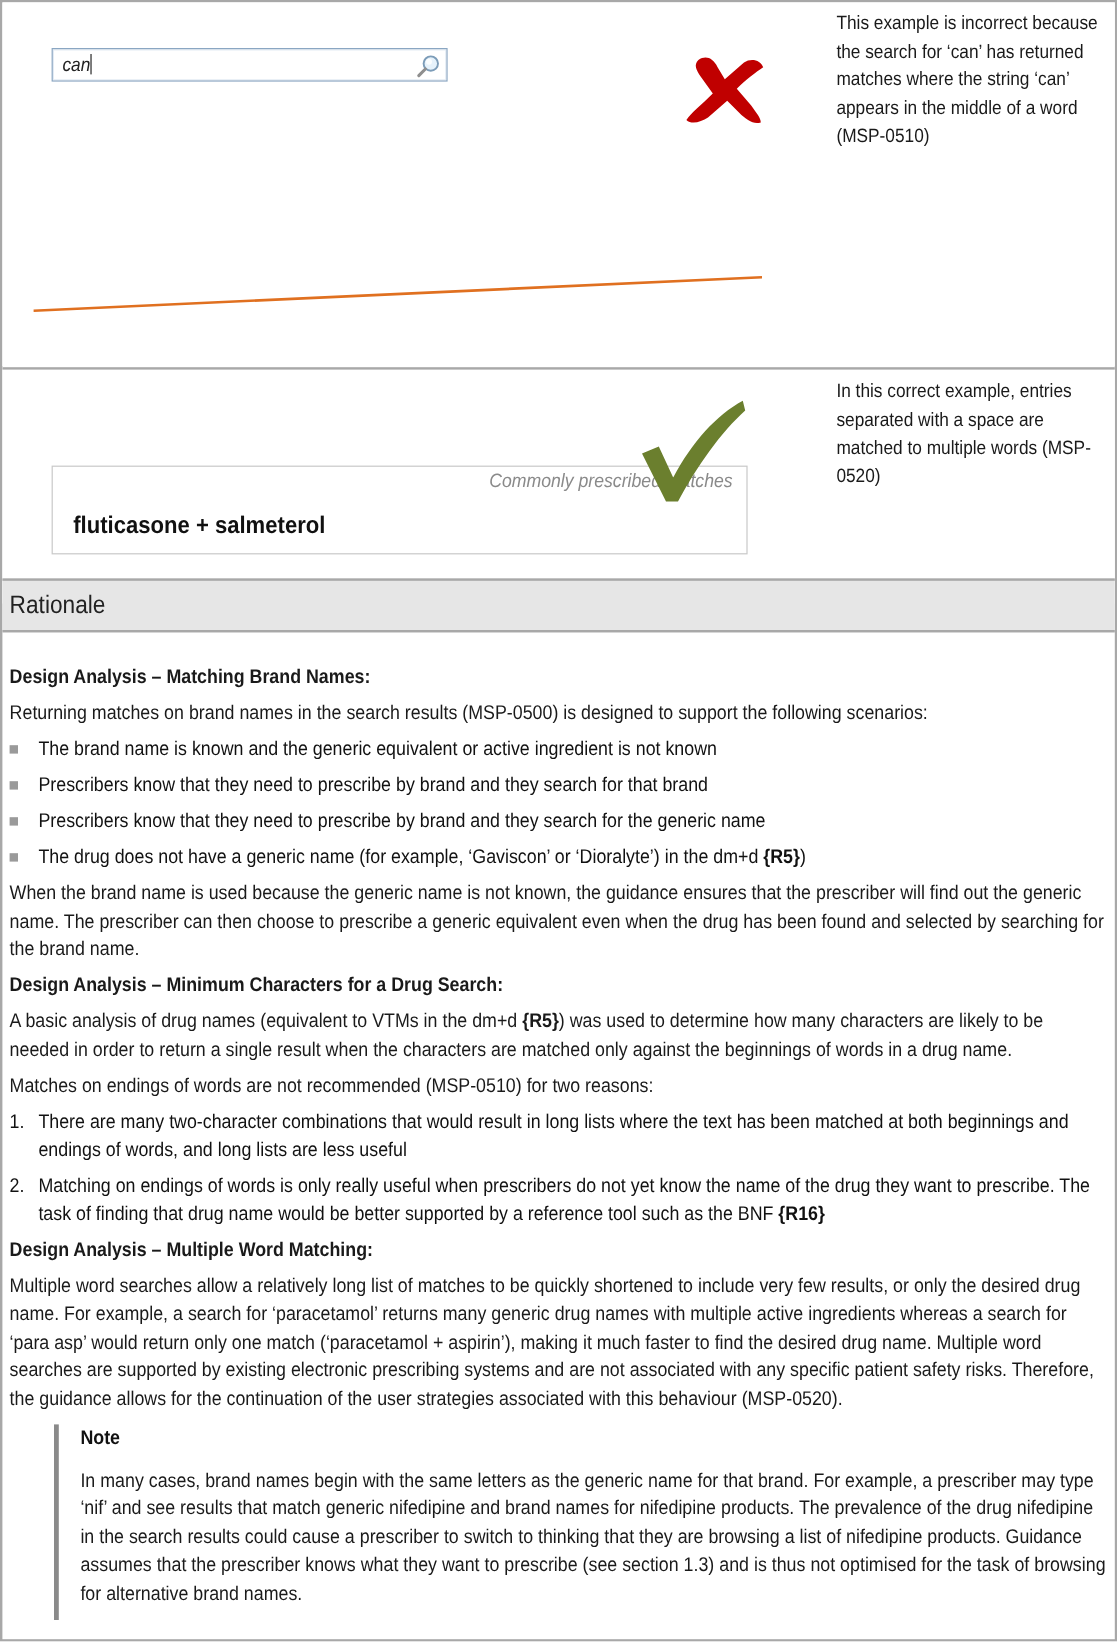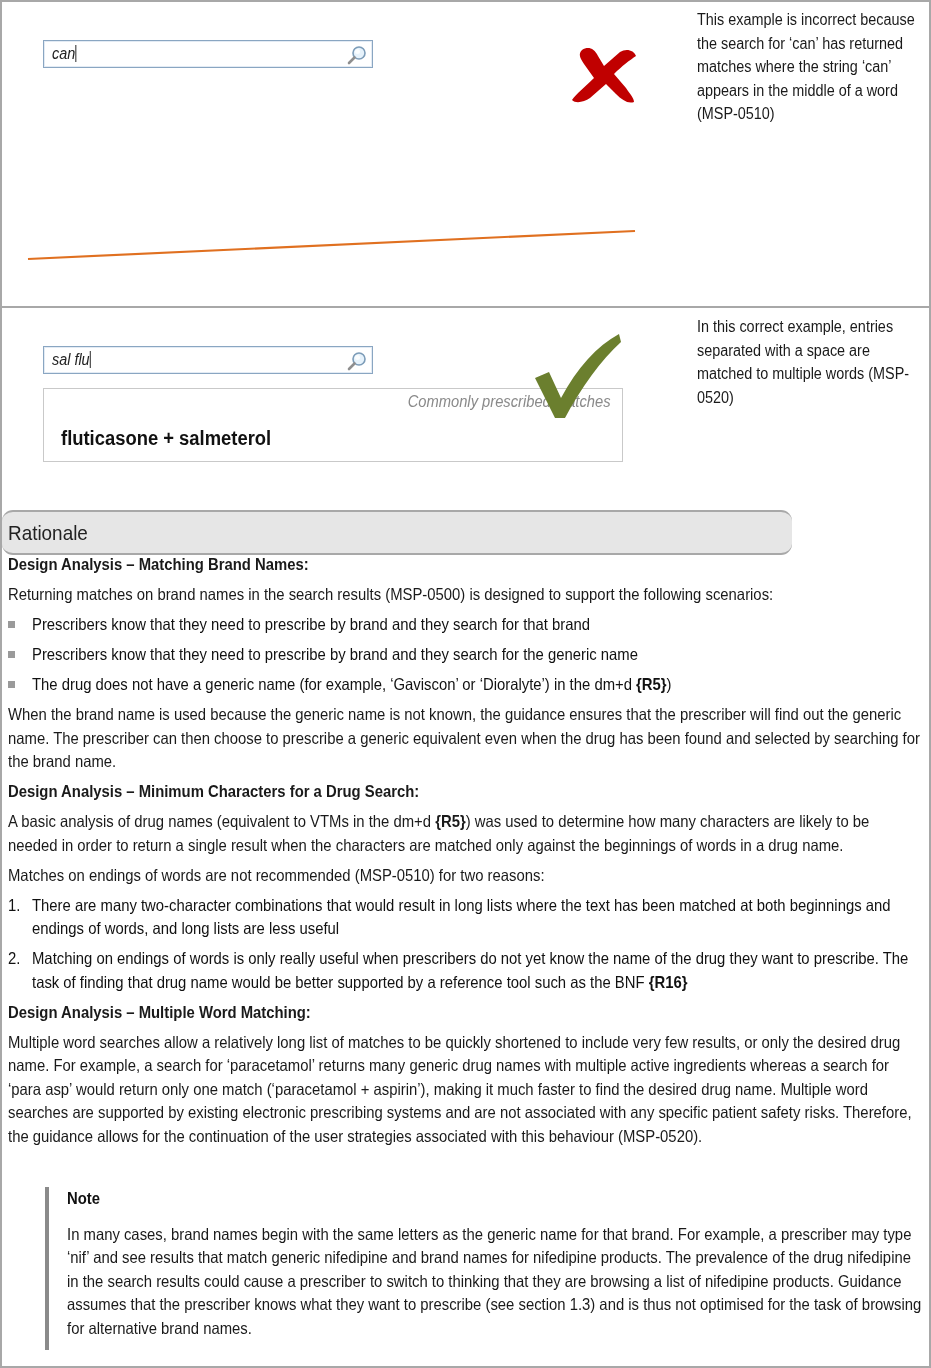--- a/index.html
+++ b/index.html
@@ -63,22 +63,22 @@
     position: absolute; left: 17px; top: 38px; font-size: 20px; font-weight: bold; color: #111;
     transform: scaleX(0.92); transform-origin: left center;
   }
 
   .cross-icon { position: absolute; left: 568px; top: 44px; width: 72px; height: 62px; }
   .check-icon { position: absolute; left: 531px; top: 330px; width: 92px; height: 90px; }
   .orange-line { position: absolute; left: 0; top: 0; width: 931px; height: 310px; pointer-events: none; }
 
   
   .rationale-header {
-    position: absolute; left: 2px; top: 510px; width: 790px; height: 45px;
-    background: #e6e6e6; border-top: 2px solid #a8a8a8; border-bottom: 2px solid #a8a8a8; border-radius: 11px;
+    position: absolute; left: 2px; top: 482px; width: 927px; height: 45px;
+    background: #e6e6e6; border-top: 2px solid #a8a8a8; border-bottom: 2px solid #a8a8a8;
   }
   .rationale-header h2 {
     position: absolute; left: 6px; top: 9px; font-size: 21px; font-weight: normal; color: #222;
     transform: scaleX(0.9); transform-origin: left center;
   }
 
   
   .rationale-body { position: absolute; left: 8px; top: 553px; width: 918px; }
   .para {
     font-size: 16.5px; line-height: 23.5px; color: #1a1a1a; margin-bottom: 6.5px;
@@ -125,28 +125,20 @@
     <svg class="search-icon" viewBox="0 0 22 22">
       <circle cx="13" cy="9" r="6" fill="#e6f2fb" stroke="#7c9cb8" stroke-width="1.6"></circle>
       <circle cx="11.5" cy="7.5" r="2.5" fill="#ffffff" opacity="0.8"></circle>
       <line x1="8.5" y1="13.5" x2="3" y2="19" stroke="#8f8f8f" stroke-width="2.6" stroke-linecap="round"></line>
     </svg>
   </div>
   <div class="desc">This example is incorrect because the search for ‘can’ has returned matches where the string ‘can’ appears in the middle of a word (MSP-0510)</div>
 </div>
 
 <div class="example-row row2">
-  <div class="search-box">
-    <span class="search-text"><span>sal flu</span><span class="caret"></span></span>
-    <svg class="search-icon" viewBox="0 0 22 22">
-      <circle cx="13" cy="9" r="6" fill="#e6f2fb" stroke="#7c9cb8" stroke-width="1.6"></circle>
-      <circle cx="11.5" cy="7.5" r="2.5" fill="#ffffff" opacity="0.8"></circle>
-      <line x1="8.5" y1="13.5" x2="3" y2="19" stroke="#8f8f8f" stroke-width="2.6" stroke-linecap="round"></line>
-    </svg>
-  </div>
   <div class="results">
     <div class="results-caption">Commonly prescribed matches</div>
     <div class="results-single">fluticasone + salmeterol</div>
   </div>
   <div class="desc">In this correct example, entries separated with a space are matched to multiple words (MSP-0520)</div>
 </div>
 
 <svg class="cross-icon" viewBox="0 0 72 62">
   <path d="M14 6 C20 2 26 4 30 12 L36 22 L52 8 C58 4 66 6 68 12 C62 16 54 22 46 30 L58 44 C62 50 66 54 66 58 C60 60 54 56 48 50 L38 40 L22 54 C16 58 8 60 4 56 C8 50 16 44 26 34 L16 20 C12 14 10 10 14 6 Z" fill="#c00000"></path>
 </svg>
@@ -158,20 +150,21 @@
 </svg>
 
 <div class="rationale-header">
   <h2>Rationale</h2>
 </div>
 
 <div class="rationale-body">
   <p class="para heading">Design Analysis – Matching Brand Names:</p>
   <p class="para">Returning matches on brand names in the search results (MSP-0500) is designed to support the following scenarios:</p>
   <ul class="bullet-list">
+    <li><span class="bullet-mark"></span><span class="b-text">The brand name is known and the generic equivalent or active ingredient is not known</span></li>
     <li><span class="bullet-mark"></span><span class="b-text">Prescribers know that they need to prescribe by brand and they search for that brand</span></li>
     <li><span class="bullet-mark"></span><span class="b-text">Prescribers know that they need to prescribe by brand and they search for the generic name</span></li>
     <li><span class="bullet-mark"></span><span class="b-text"><span>The drug does not have a generic name (for example, ‘Gaviscon’ or ‘Dioralyte’) in the dm+d </span><span class="ref">{R5}</span><span>)</span></span></li>
   </ul>
   <p class="para">When the brand name is used because the generic name is not known, the guidance ensures that the prescriber will find out the generic name. The prescriber can then choose to prescribe a generic equivalent even when the drug has been found and selected by searching for the brand name.</p>
 
   <p class="para heading">Design Analysis – Minimum Characters for a Drug Search:</p>
   <p class="para"><span>A basic analysis of drug names (equivalent to VTMs in the dm+d </span><span class="ref">{R5}</span><span>) was used to determine how many characters are likely to be needed in order to return a single result when the characters are matched only against the beginnings of words in a drug name.</span></p>
   <p class="para">Matches on endings of words are not recommended (MSP-0510) for two reasons:</p>
   <ol class="num-list">

